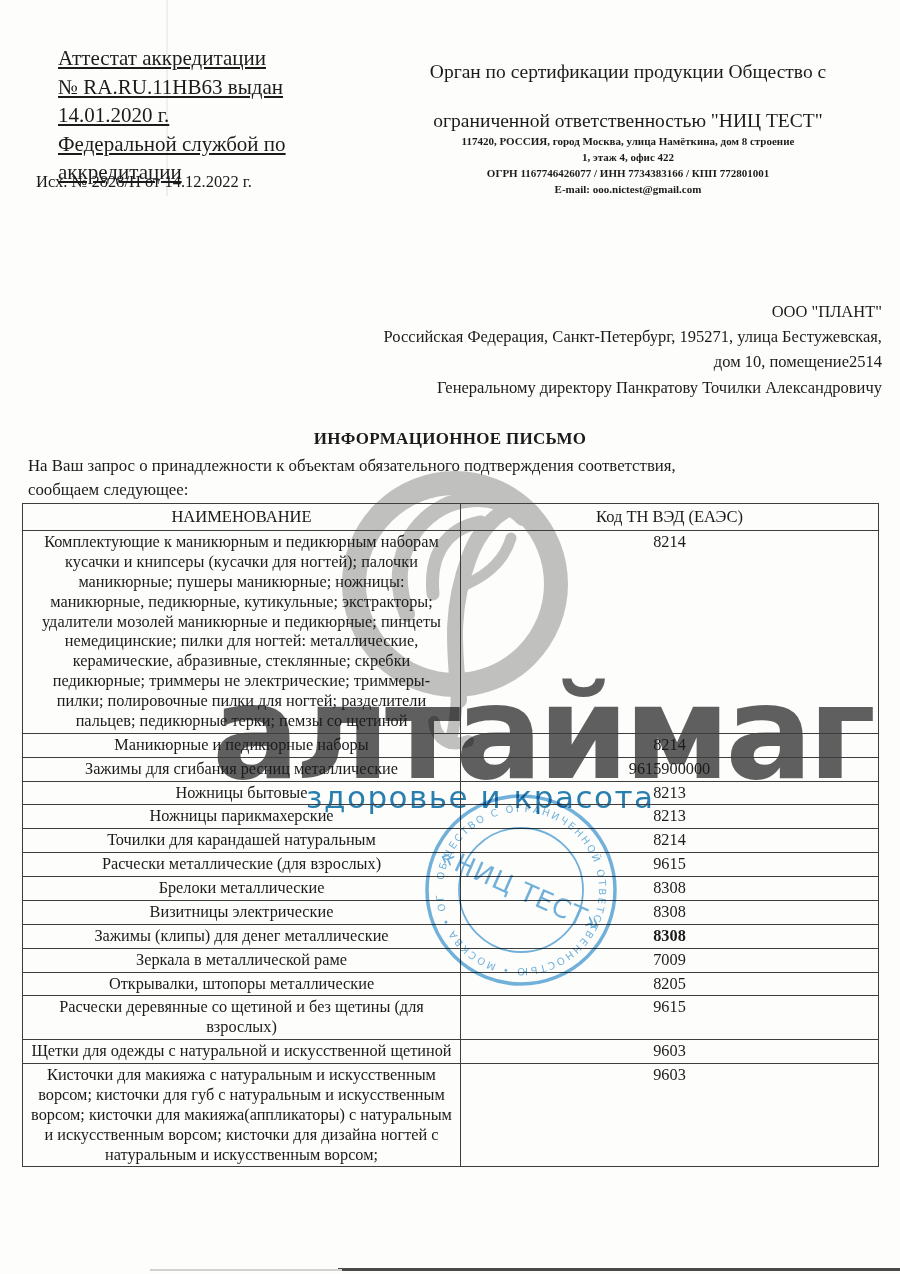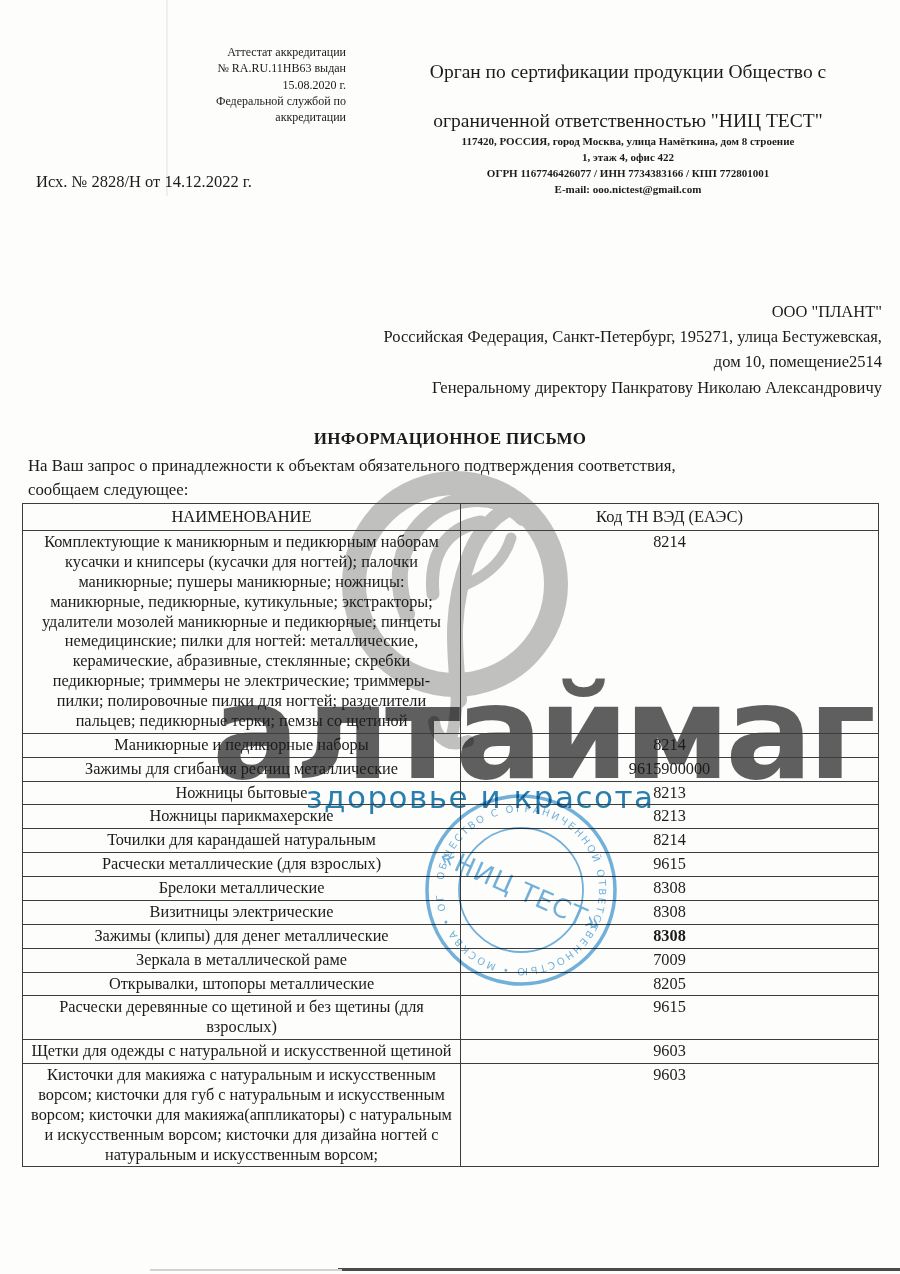--- a/index.html
+++ b/index.html
@@ -13,21 +13,21 @@
   .tree{position:absolute;left:337px;top:462px;z-index:1;opacity:.55;}
   .wordmark{position:absolute;left:212px;top:668px;z-index:1;opacity:.62;line-height:1;
             font-family:"DejaVu Sans",sans-serif;font-weight:700;font-size:130px;
             letter-spacing:-5px;color:#000000;white-space:nowrap;}
   .tagline{position:absolute;left:306px;top:779px;z-index:1;opacity:.85;
            font-family:"DejaVu Sans",sans-serif;font-size:31px;letter-spacing:1.5px;color:#0369a1;white-space:nowrap;}
   
   .stamp{position:absolute;left:420px;top:789px;z-index:3;opacity:.8;mix-blend-mode:multiply;}
   
   .content-abs{position:absolute;z-index:2;}
-  .accred{left:58px;top:44px;width:288px;text-align:right;font-size:12px;line-height:1.36;}
+  .accred{left:58px;top:44px;width:288px;text-align:left;font-size:21px;line-height:1.36;text-decoration:underline;}
   .outgoing{left:36px;top:172px;font-size:16.5px;}
   .org{left:370px;top:36px;width:516px;text-align:center;}
   .org-title-line{font-size:19.5px;line-height:1.28;margin-top:24px;}
   .org-info-line{font-size:11px;font-weight:600;line-height:1.45;}
   .addressee{left:230px;top:299px;width:652px;text-align:right;font-size:16.5px;line-height:1.53;}
   .letter-title{left:20px;top:429px;width:860px;text-align:center;font-weight:700;font-size:17px;letter-spacing:.3px;}
   .intro{left:28px;top:454px;width:856px;font-size:16.8px;line-height:1.42;}
   .doc-table{left:22px;top:503px;}
   table{border-collapse:collapse;table-layout:fixed;width:857px;}
   col.c-name{width:438px;}
@@ -71,41 +71,41 @@
     </defs>
     <text font-family="DejaVu Sans, sans-serif" font-size="10" letter-spacing="2.2" fill="#4f9fd4">
       <textPath href="#rimPath" startOffset="2%">ОБЩЕСТВО С ОГРАНИЧЕННОЙ ОТВЕТСТВЕННОСТЬЮ • МОСКВА • ОГРН 1167746426077</textPath>
     </text>
     <text x="101" y="110" text-anchor="middle" font-family="DejaVu Sans, sans-serif" font-size="26" letter-spacing="1" transform="rotate(24 101 101)" fill="#4f9fd4">«НИЦ ТЕСТ»</text>
   </svg>
 
   <div class="content-abs accred">
     <div>Аттестат аккредитации</div>
     <div>№ RA.RU.11НВ63 выдан</div>
-    <div>15.08.2020 г.</div>
+    <div>14.01.2020 г.</div>
     <div>Федеральной службой по</div>
     <div>аккредитации</div>
   </div>
 
   <div class="content-abs outgoing">Исх. № 2828/Н от 14.12.2022 г.</div>
 
   <div class="content-abs org">
     <div class="org-title-line">Орган по сертификации продукции Общество с</div>
     <div class="org-title-line">ограниченной ответственностью "НИЦ ТЕСТ"</div>
     <div class="org-info-line">117420, РОССИЯ, город Москва, улица Намёткина, дом 8 строение</div>
     <div class="org-info-line">1, этаж 4, офис 422</div>
     <div class="org-info-line">ОГРН 1167746426077 / ИНН 7734383166 / КПП 772801001</div>
     <div class="org-info-line">E-mail: ooo.nictest@gmail.com</div>
   </div>
 
   <div class="content-abs addressee">
     <div>ООО "ПЛАНТ"</div>
     <div>Российская Федерация, Санкт-Петербург, 195271, улица Бестужевская,</div>
     <div>дом 10, помещение2514</div>
-    <div>Генеральному директору Панкратову Николаю Александровичу</div>
+    <div>Генеральному директору Панкратову Точилки Александровичу</div>
   </div>
 
   <div class="content-abs letter-title">ИНФОРМАЦИОННОЕ ПИСЬМО</div>
 
   <div class="content-abs intro">
     <div>На Ваш запрос о принадлежности к объектам обязательного подтверждения соответствия,</div>
     <div>сообщаем следующее:</div>
   </div>
 
   <div class="content-abs doc-table">

